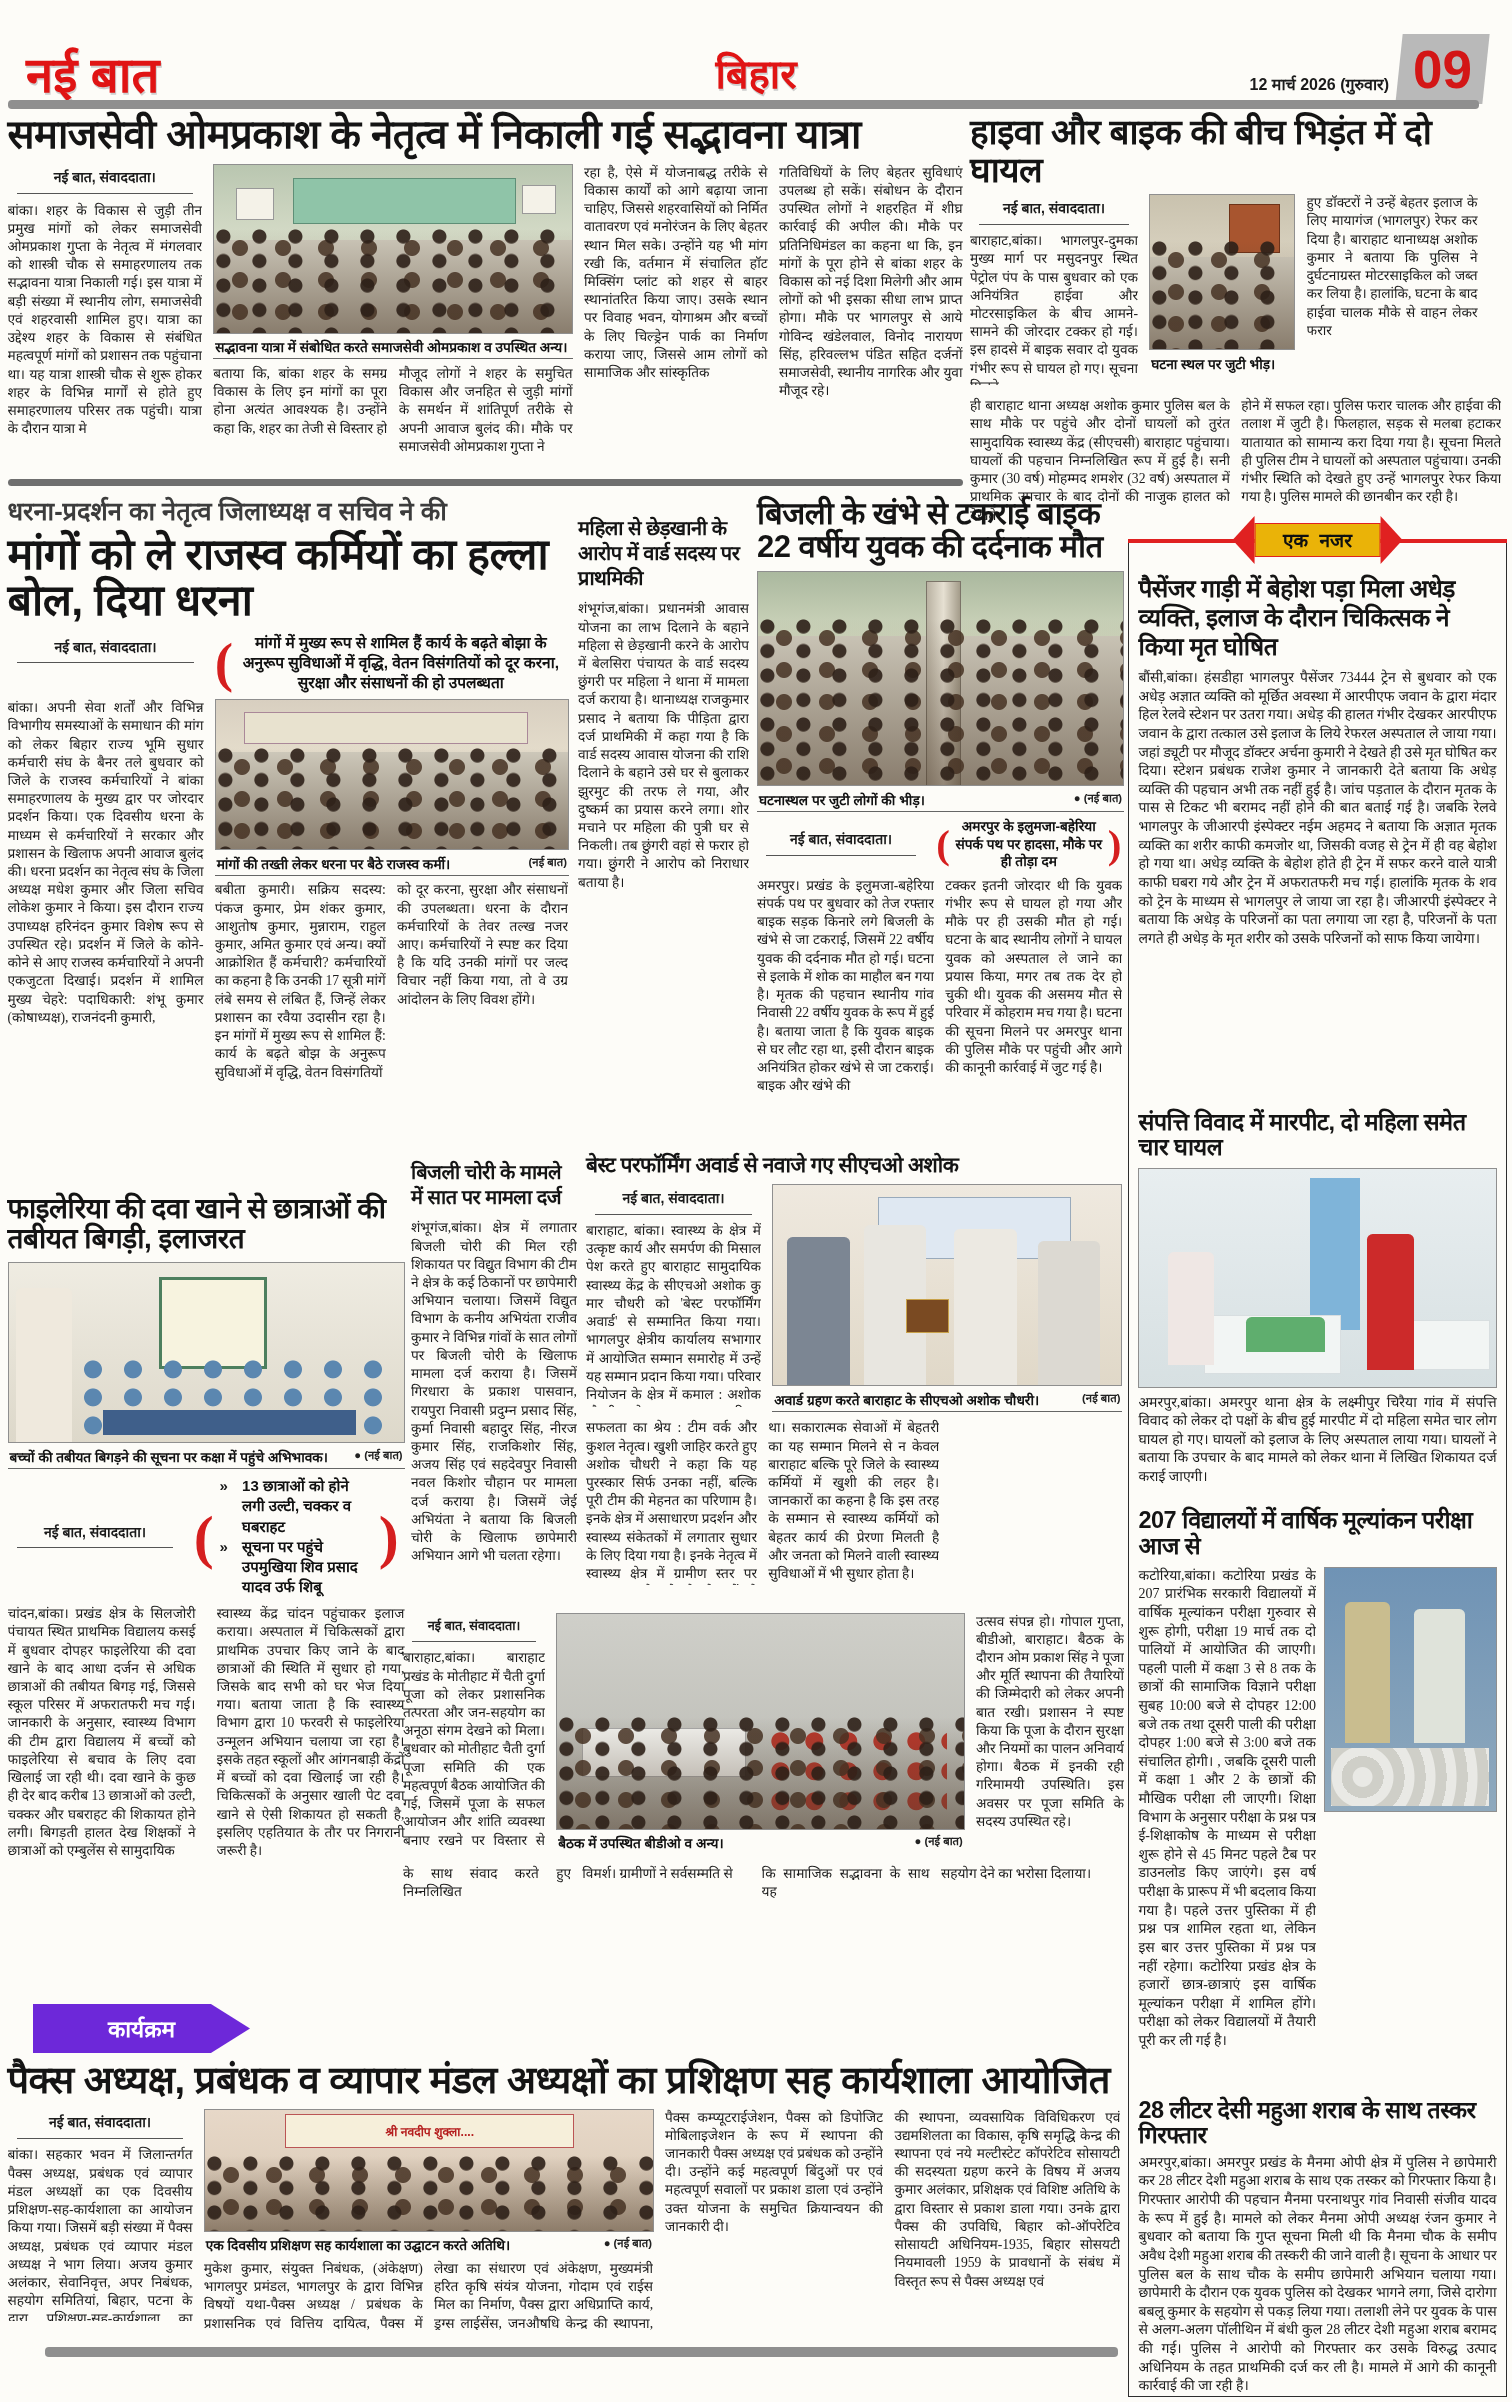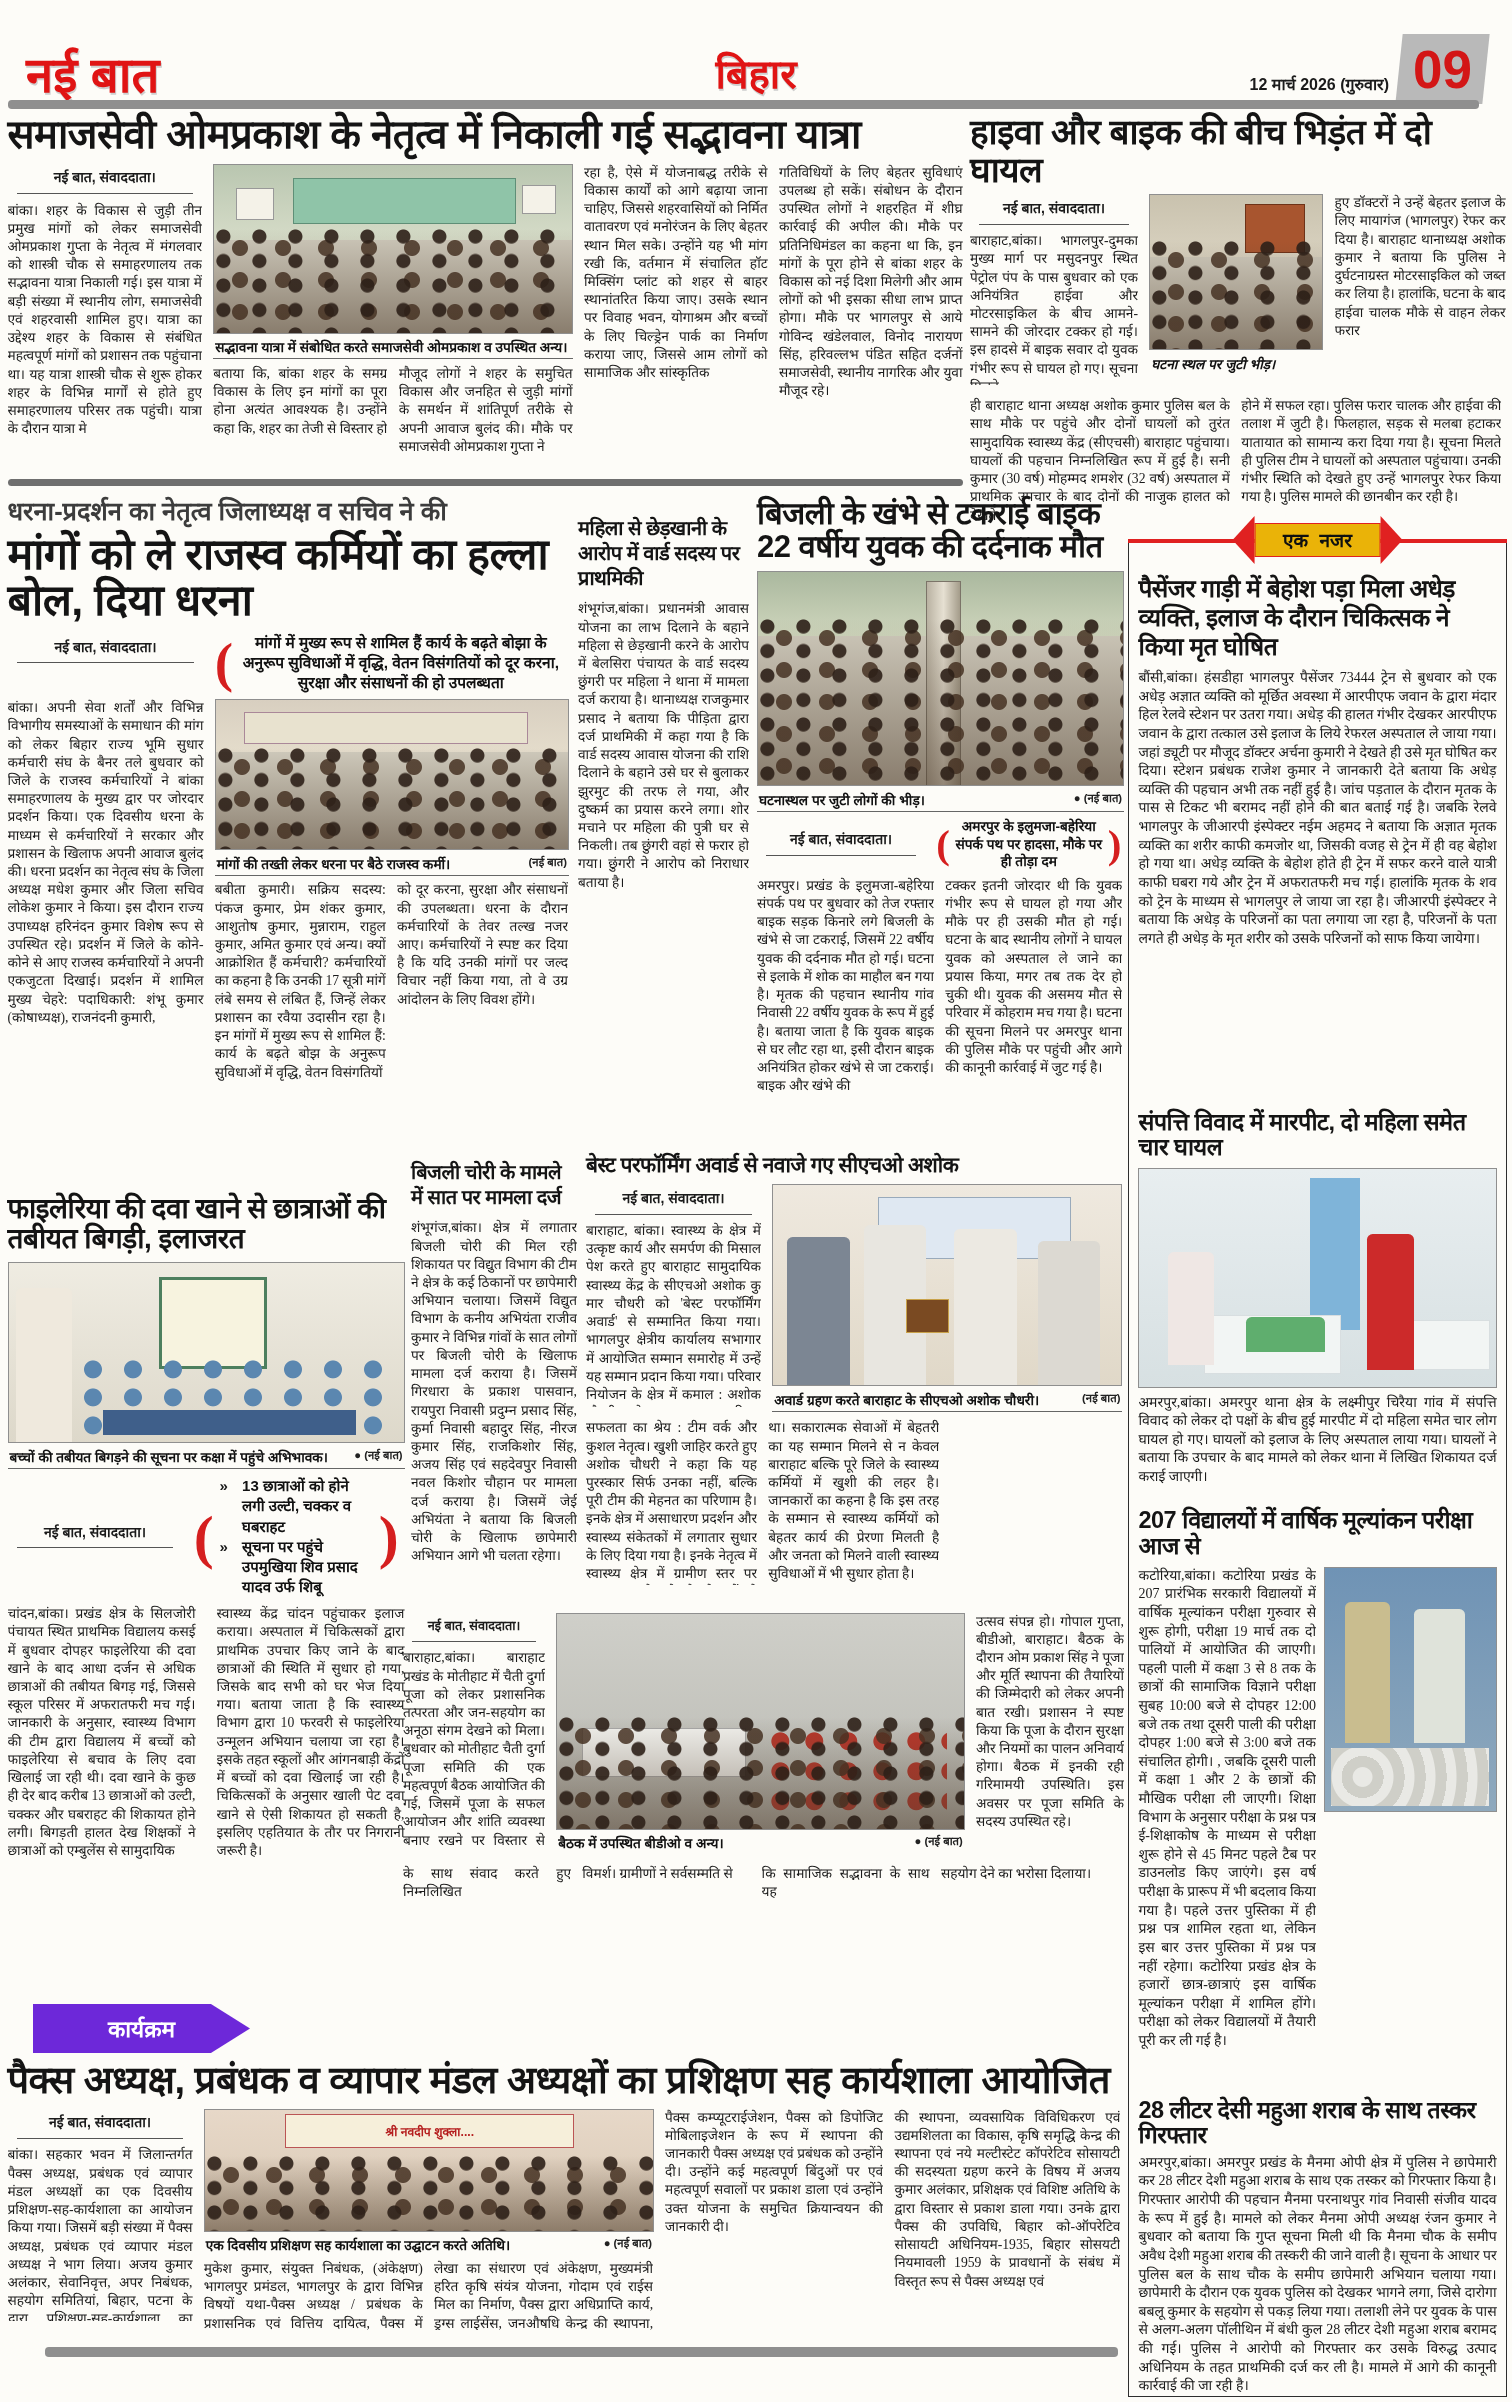--- a/index.html
+++ b/index.html
@@ -87,21 +87,21 @@
     </div>
   </section>
 
   <section class="abs" style="left:970px;top:113px;width:537px;height:399px;">
     <div class="hl" style="font-size:35px;">हाइवा और बाइक की बीच भिड़ंत में दो घायल</div>
     <div class="flex gap" style="margin-top:5.6px;height:203px;">
       <div class="col" style="width:168px;">
         <div class="byline">नई बात, संवाददाता।</div>
         <div class="body" style="height:153px;">बाराहाट,बांका। भागलपुर-दुमका मुख्य मार्ग पर मसुदनपुर स्थित पेट्रोल पंप के पास बुधवार को एक अनियंत्रित हाईवा और मोटरसाइकिल के बीच आमने-सामने की जोरदार टक्कर हो गई। इस हादसे में बाइक सवार दो युवक गंभीर रूप से घायल हो गए। सूचना मिलते</div>
       </div>
-      <div class="col" style="width:174px;font-style:italic;">
+      <div class="col" style="width:146px;">
         <div class="photo" style="height:154px;">
           <div class="abs" style="left:0;top:0;right:0;height:40%;background:linear-gradient(#c9c2ae,#d9d2c0);"></div>
           <div class="abs" style="left:55%;top:6%;width:34%;height:30%;background:#a8552f;border:0.9px solid #6d3218;"></div>
           <div class="crowd" style="height:70%;"></div>
         </div>
         <div class="caption" style="border-bottom:none;">घटना स्थल पर जुटी भीड़।</div>
       </div>
       <div class="body col" style="width:171px;">हुए डॉक्टरों ने उन्हें बेहतर इलाज के लिए मायागंज (भागलपुर) रेफर कर दिया है। बाराहाट थानाध्यक्ष अशोक कुमार ने बताया कि पुलिस ने दुर्घटनाग्रस्त मोटरसाइकिल को जब्त कर लिया है। हालांकि, घटना के बाद हाईवा चालक मौके से वाहन लेकर फरार</div>
     </div>
     <div class="flex gap" style="height:175px;">

